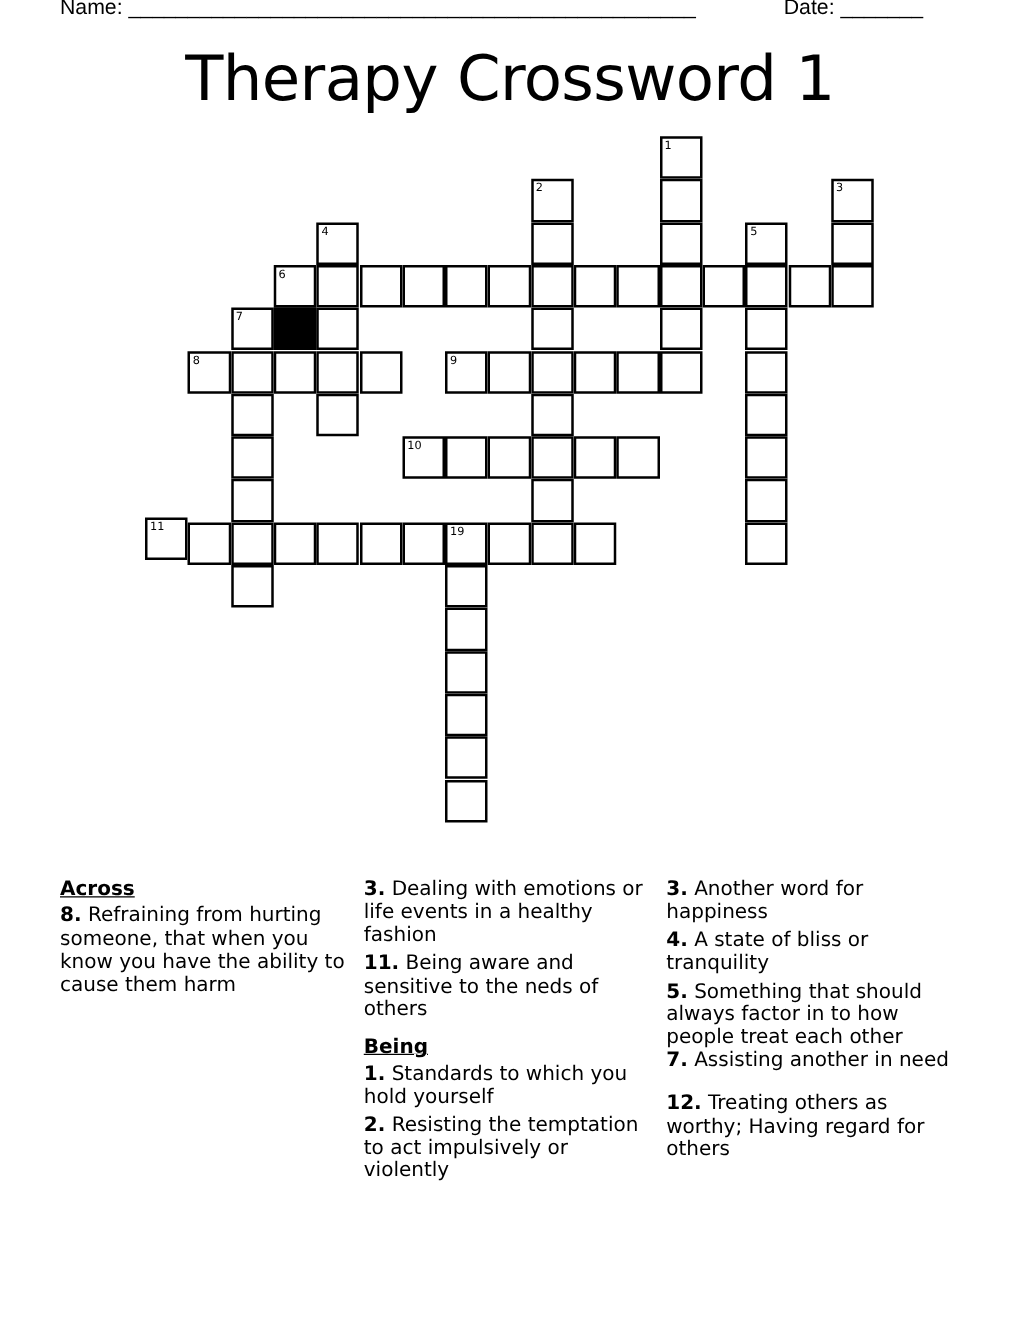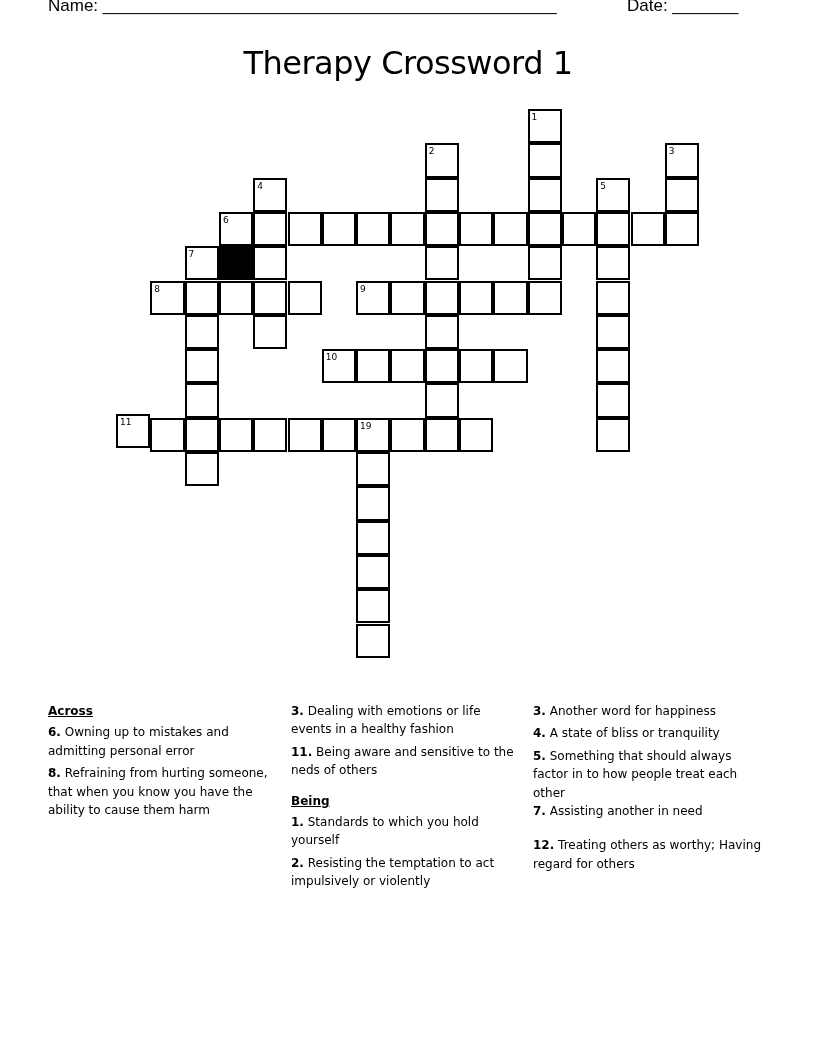--- a/index.html
+++ b/index.html
@@ -1,24 +1,24 @@
 <!DOCTYPE html>
 <html><head>
 <meta charset="utf-8">
 <style>
   html, body { margin: 0; padding: 0; background: #ffffff; }
   body { width: 816px; height: 1056px; position: relative; overflow: hidden; font-family: "DejaVu Sans", sans-serif; color: #000; }
   .header-line { position: absolute; top: -4px; left: 48px; font-family: "Liberation Sans", sans-serif; font-size: 17px; white-space: nowrap; }
   .header-line.date { left: 627px; }
-  .title { position: absolute; top: 30px; left: 0; width: 816px; text-align: center; font-family: "DejaVu Sans", sans-serif; font-size: 32px; letter-spacing: -0.5px; line-height: 66px; }
+  .title { position: absolute; top: 30px; left: 0; width: 816px; text-align: center; font-family: "DejaVu Sans", sans-serif; font-size: 50px; letter-spacing: -0.5px; line-height: 66px; }
   .grid { position: absolute; left: 117px; top: 110px; }
   .cell { position: absolute; width: 34.3px; height: 34.3px; box-sizing: border-box; border: 2px solid #000; background: #fff; margin-left: -1px; margin-top: -1px; }
   .cell.black { background: #000; }
   .cell .num { position: absolute; top: 1px; left: 2px; font-family: "DejaVu Sans", sans-serif; font-size: 9px; line-height: 10px; }
-  .clues { position: absolute; top: 702px; font-family: "DejaVu Sans", sans-serif; font-size: 12px; line-height: 18.4px; width: 230px; }
+  .clues { position: absolute; top: 702px; font-family: "DejaVu Sans", sans-serif; font-size: 16px; line-height: 18.4px; width: 230px; }
   .clues.c1 { left: 48px; }
   .clues.c2 { left: 291px; }
   .clues.c3 { left: 533px; width: 228px; }
   .sec-head { font-weight: bold; text-decoration: underline; margin-bottom: 3px; }
   .clue { margin-bottom: 4px; }
   .clue .n { font-weight: bold; }
 </style>
 </head>
 <body>
 
@@ -124,21 +124,20 @@
     <div class="cell" style="left: 240.1px; top: 377.3px;"></div>
     <div class="cell" style="left: 240.1px; top: 411.6px;"></div>
     <div class="cell" style="left: 240.1px; top: 445.9px;"></div>
     <div class="cell" style="left: 240.1px; top: 480.2px;"></div>
     <div class="cell" style="left: 240.1px; top: 514.5px;"></div>
     <div class="cell black" style="left: 102.9px; top: 137.2px;"></div>
   </div>
 
 <div class="clues c1">
   <div class="sec-head">Across</div>
-  <div class="clue"><span class="n">6.</span> <span>Owning up to mistakes and admitting personal error</span></div>
   <div class="clue"><span class="n">8.</span> <span>Refraining from hurting someone, that when you know you have the ability to cause them harm</span></div>
 </div>
 
 <div class="clues c2">
   <div class="clue"><span class="n">3.</span> <span>Dealing with emotions or life events in a healthy fashion</span></div>
   <div class="clue" style="margin-bottom:12px"><span class="n">11.</span> <span>Being aware and sensitive to the neds of others</span></div>
   <div class="sec-head">Being</div>
   <div class="clue"><span class="n">1.</span> <span>Standards to which you hold yourself</span></div>
   <div class="clue"><span class="n">2.</span> <span>Resisting the temptation to act impulsively or violently</span></div>
 </div>

